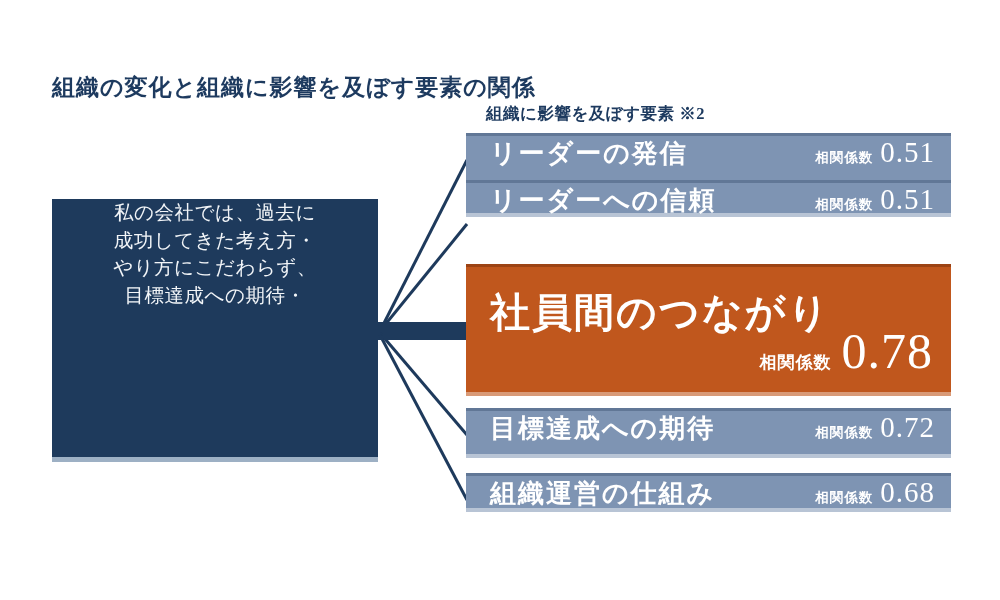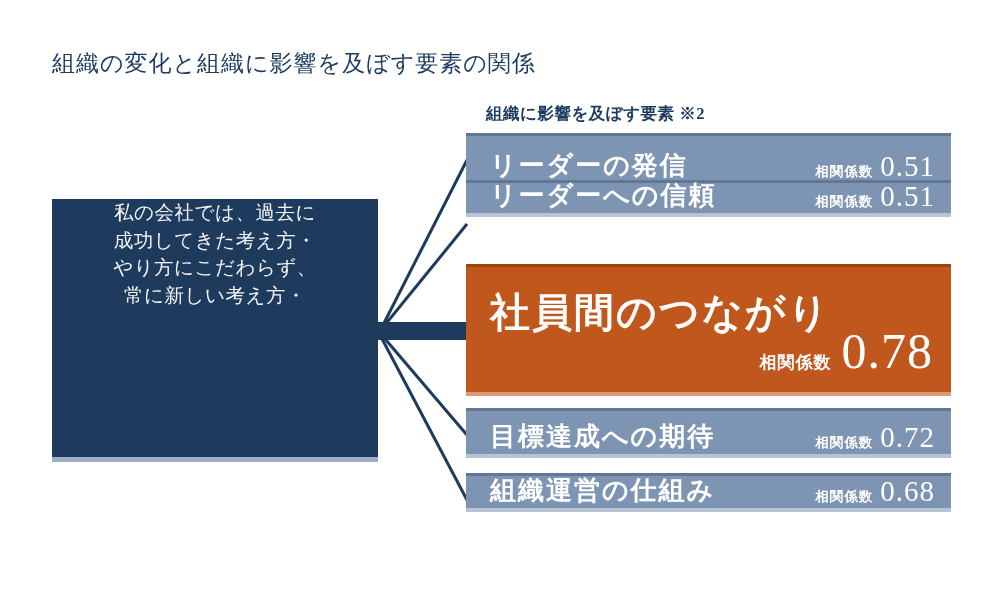--- a/index.html
+++ b/index.html
@@ -11,24 +11,24 @@
   .canvas {
     position: relative;
     width: 1000px;
     height: 600px;
     background: #ffffff;
     overflow: hidden;
   }
   .page-title {
     position: absolute;
     left: 52px;
-    top: 48px;
+    top: 72px;
     margin: 0;
     font-size: 23px;
-    font-weight: normal;
+    font-weight: bold;
     color: #1d3a5f;
     letter-spacing: 1px;
   }
   
   .left-box {
     position: absolute;
     left: 52px;
     top: 199px;
     width: 326px;
     height: 258px;
@@ -74,21 +74,21 @@
   .factor-box {
     position: absolute;
     left: 466px;
     width: 485px;
     background: #7e94b3;
     border-top: 3px solid rgba(22,44,74,0.28);
     border-bottom: 4px solid rgba(255,255,255,0.45);
     box-sizing: border-box;
     color: #ffffff;
     display: flex;
-    align-items: flex-end;
+    align-items: flex-start;
     justify-content: space-between;
     padding: 0 16px 0 24px;
   }
   .factor-box .factor-label {
     font-size: 26px;
     font-weight: bold;
     letter-spacing: 2px;
     white-space: nowrap;
   }
   .coef-group {
@@ -153,21 +153,21 @@
     <rect x="376" y="322" width="92" height="18" fill="#1e3a5c"></rect>
     <line x1="380" y1="333" x2="467" y2="435" stroke="#1e3a5c" stroke-width="3"></line>
     <line x1="380" y1="335" x2="467" y2="500" stroke="#1e3a5c" stroke-width="3"></line>
   </svg>
 
   <div class="left-box">
     <div class="desc">
       <span>私の会社では、過去に</span>
       <span>成功してきた考え方・</span>
       <span>やり方にこだわらず、</span>
-      <span>常に新しい考え方・</span>
+      <span>目標達成への期待・</span>
     </div>
   </div>
 
   <div class="section-label">組織に影響を及ぼす要素 ※2</div>
 
   <div class="factor-box row-0">
     <span class="factor-label">リーダーの発信</span>
     <span class="coef-group">
       <span class="coef-label">相関係数</span>
       <span class="coef-value">0.51</span>

